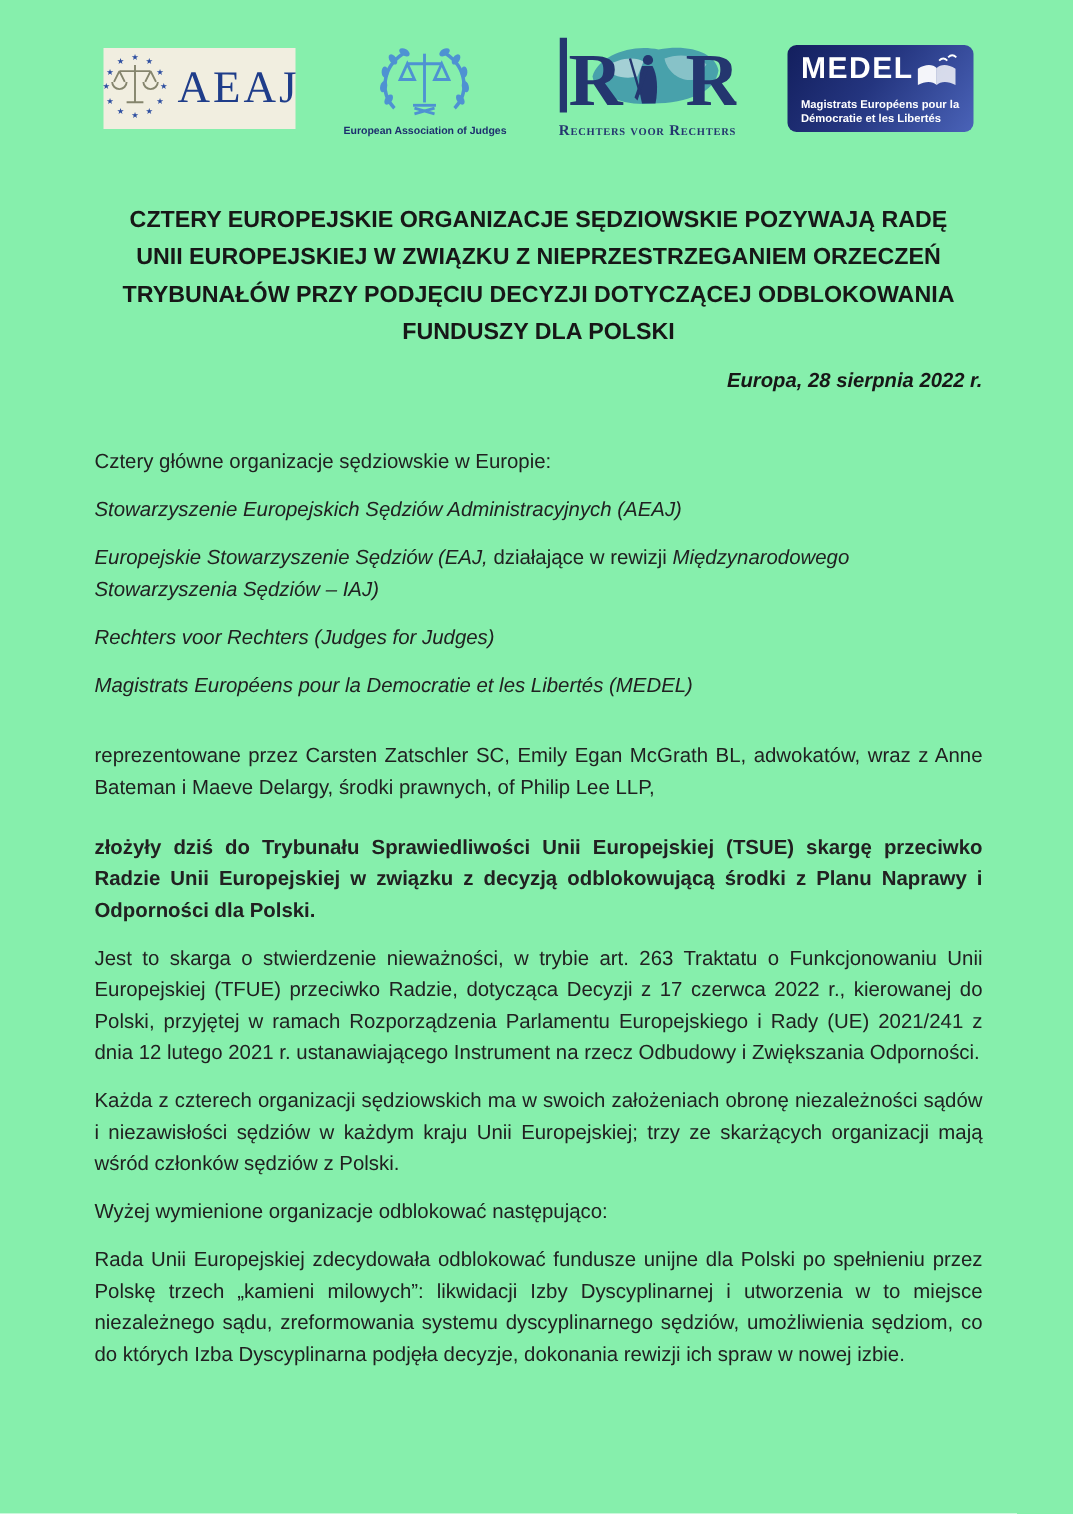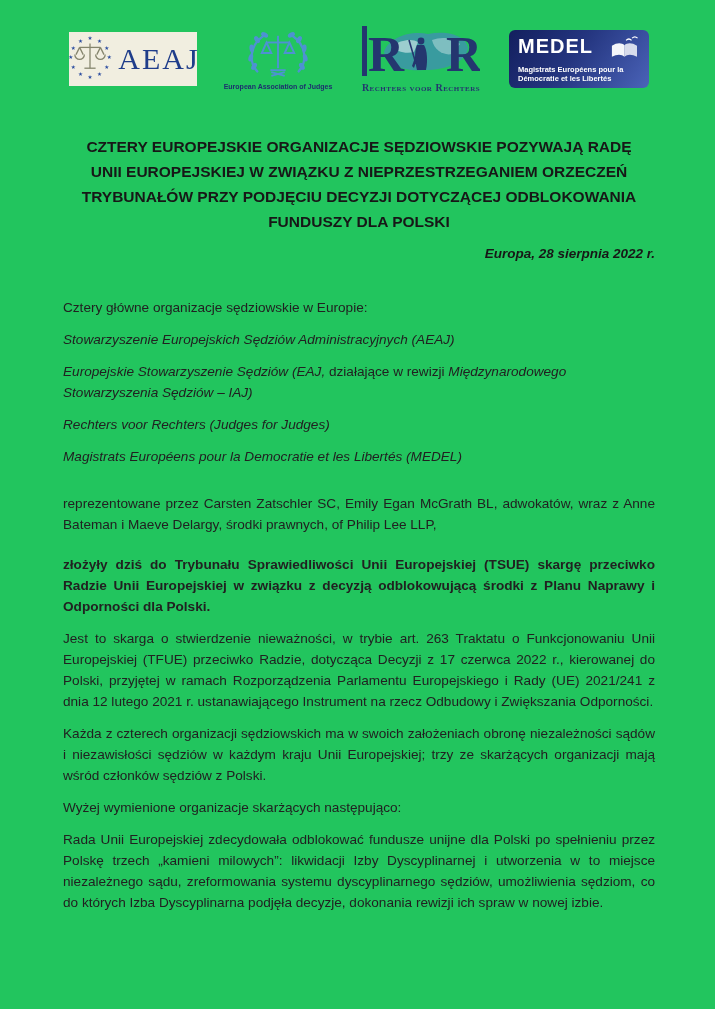--- a/index.html
+++ b/index.html
@@ -1,21 +1,21 @@
 <!DOCTYPE html>
 <html lang="pl"><head>
 <meta charset="utf-8">
 <style>
   html,body{margin:0;padding:0;background:#ffffff;}
   .page{
     position:relative;
     width:715px;height:1009px;
     box-sizing:border-box;
     padding:26px 60px 0 63px;
-    background:#22c55e;
+    background:#86efac;
     font-family:"Liberation Sans", sans-serif;
     color:#212121;
     overflow:hidden;
   }
   
   .logo-row{
     display:flex;justify-content:space-between;align-items:center;
     height:66px;margin:0 6px;
   }
   .logo{display:flex;flex-direction:column;align-items:center;justify-content:center;}
@@ -35,21 +35,21 @@
   }
   
   .logo-rvr{width:124px;}
   .rvr-caption{
     font-family:"Liberation Serif", serif;
     font-variant:small-caps;letter-spacing:.5px;
     font-size:10px;font-weight:bold;color:#24366f;margin-top:0;white-space:nowrap;
   }
   
   .logo-medel{
-    width:140px;height:58px;border-radius:6px;
+    width:124px;height:58px;border-radius:6px;
     background:linear-gradient(125deg,#131f5e 0%,#24357f 45%,#4a63b8 100%);
     box-sizing:border-box;padding:6px 8px 5px 9px;
     display:flex;flex-direction:column;align-items:flex-start;justify-content:space-between;
   }
   .medel-top{display:flex;width:100%;justify-content:space-between;align-items:flex-start;}
   .medel-acronym{
     color:#ffffff;font-weight:bold;font-size:20px;letter-spacing:1px;line-height:20px;
   }
   .medel-caption{color:#ffffff;font-weight:bold;font-size:7.5px;line-height:9px;}
   
@@ -194,19 +194,19 @@
     <p class="it">Magistrats Européens pour la Democratie et les Libertés (MEDEL)</p>
 
     <p class="gap-before just">reprezentowane przez Carsten Zatschler SC, Emily Egan McGrath BL, adwokatów, wraz z Anne Bateman i Maeve Delargy, środki prawnych, of Philip Lee LLP,</p>
 
     <p class="bold just gap-before-lg">złożyły dziś do Trybunału Sprawiedliwości Unii Europejskiej (TSUE) skargę przeciwko Radzie Unii Europejskiej w związku z decyzją odblokowującą środki z Planu Naprawy i Odporności dla Polski.</p>
 
     <p class="just">Jest to skarga o stwierdzenie nieważności, w trybie art. 263 Traktatu o Funkcjonowaniu Unii Europejskiej (TFUE) przeciwko Radzie, dotycząca Decyzji z 17 czerwca 2022 r., kierowanej do Polski, przyjętej w ramach Rozporządzenia Parlamentu Europejskiego i Rady (UE) 2021/241 z dnia 12 lutego 2021 r. ustanawiającego Instrument na rzecz Odbudowy i Zwiększania Odporności.</p>
 
     <p class="just">Każda z czterech organizacji sędziowskich ma w swoich założeniach obronę niezależności sądów i niezawisłości sędziów w każdym kraju Unii Europejskiej; trzy ze skarżących organizacji mają wśród członków sędziów z Polski.</p>
 
-    <p>Wyżej wymienione organizacje skarżących następująco:</p>
+    <p>Wyżej wymienione organizacje odblokować następująco:</p>
 
     <p class="just">Rada Unii Europejskiej zdecydowała odblokować fundusze unijne dla Polski po spełnieniu przez Polskę trzech „kamieni milowych”: likwidacji Izby Dyscyplinarnej i utworzenia w to miejsce niezależnego sądu, zreformowania systemu dyscyplinarnego sędziów, umożliwienia sędziom, co do których Izba Dyscyplinarna podjęła decyzje, dokonania rewizji ich spraw w nowej izbie.</p>
 
 
   </div>
 </div>
 
 </body></html>

